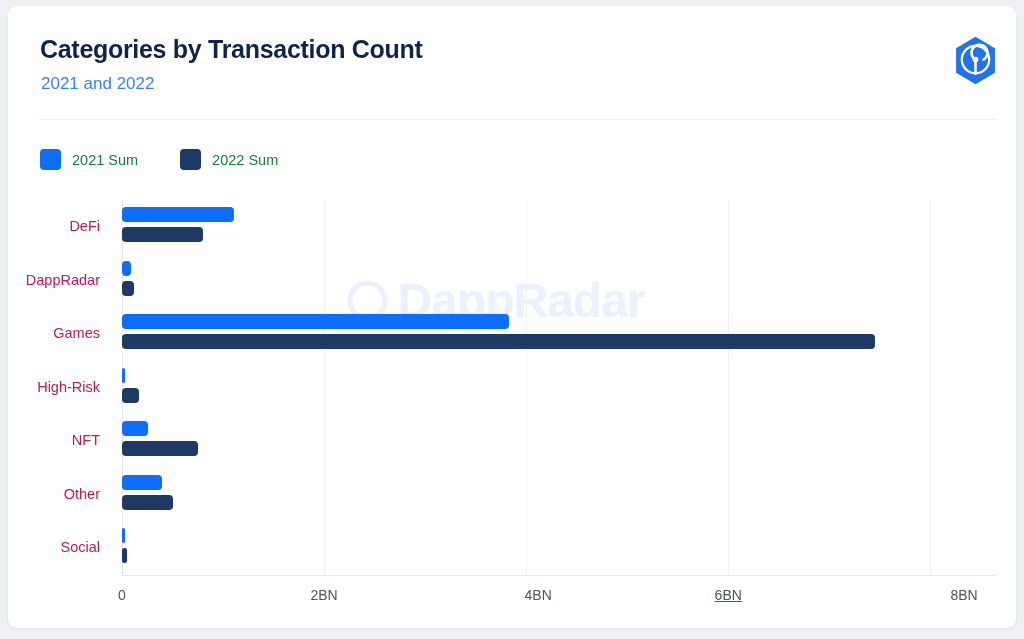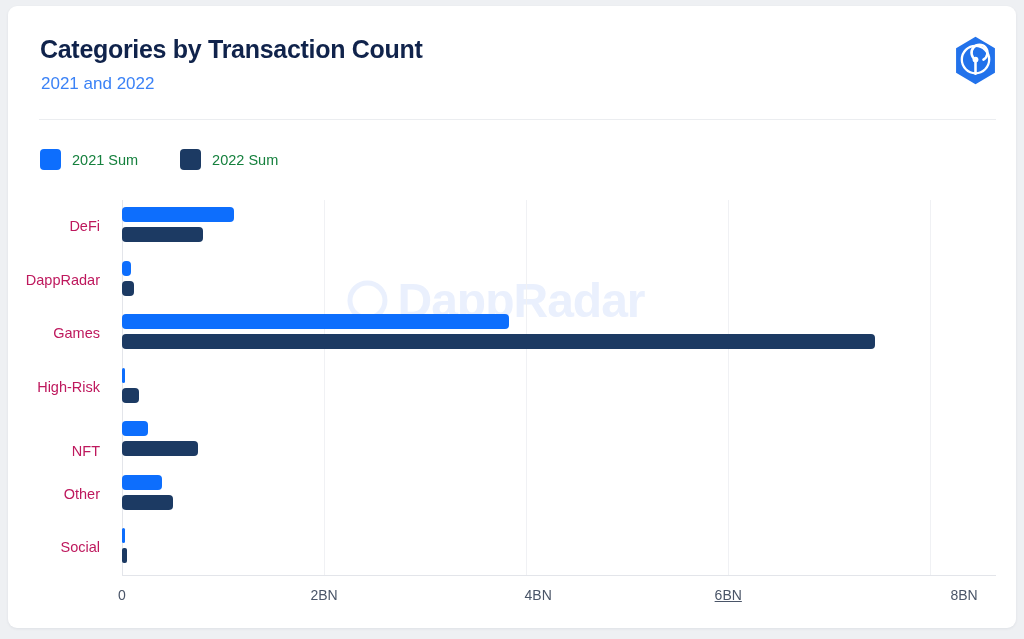--- a/index.html
+++ b/index.html
@@ -220,21 +220,21 @@
           <div class="cat-label" style="top: 19px;">Games</div>
           <div class="bar y2021" style="width: 386.985px; background: rgb(13, 110, 253);"></div>
           <div class="bar y2022" style="width: 752.751px; background: rgb(28, 58, 99);"></div>
         </div>
         <div class="row" style="top: 160.714px; height: 53.5714px;">
           <div class="cat-label" style="top: 19px; margin-left: 12px;">High-Risk</div>
           <div class="bar y2021" style="width: 3px; background: rgb(13, 110, 253); border-radius: 2px;"></div>
           <div class="bar y2022" style="width: 17.1769px; background: rgb(28, 58, 99);"></div>
         </div>
         <div class="row" style="top: 214.286px; height: 53.5714px;">
-          <div class="cat-label" style="top: 30px;">NFT</div>
+          <div class="cat-label" style="top: 19px;">NFT</div>
           <div class="bar y2021" style="width: 26.2705px; background: rgb(13, 110, 253);"></div>
           <div class="bar y2022" style="width: 75.7803px; background: rgb(28, 58, 99);"></div>
         </div>
         <div class="row" style="top: 267.857px; height: 53.5714px;">
           <div class="cat-label" style="top: 19px;">Other</div>
           <div class="bar y2021" style="width: 40.4162px; background: rgb(13, 110, 253);"></div>
           <div class="bar y2022" style="width: 50.5202px; background: rgb(28, 58, 99);"></div>
         </div>
         <div class="row" style="top: 321.429px; height: 53.5714px;">
           <div class="cat-label" style="top: 19px; margin-left: 44px;">Social</div>

